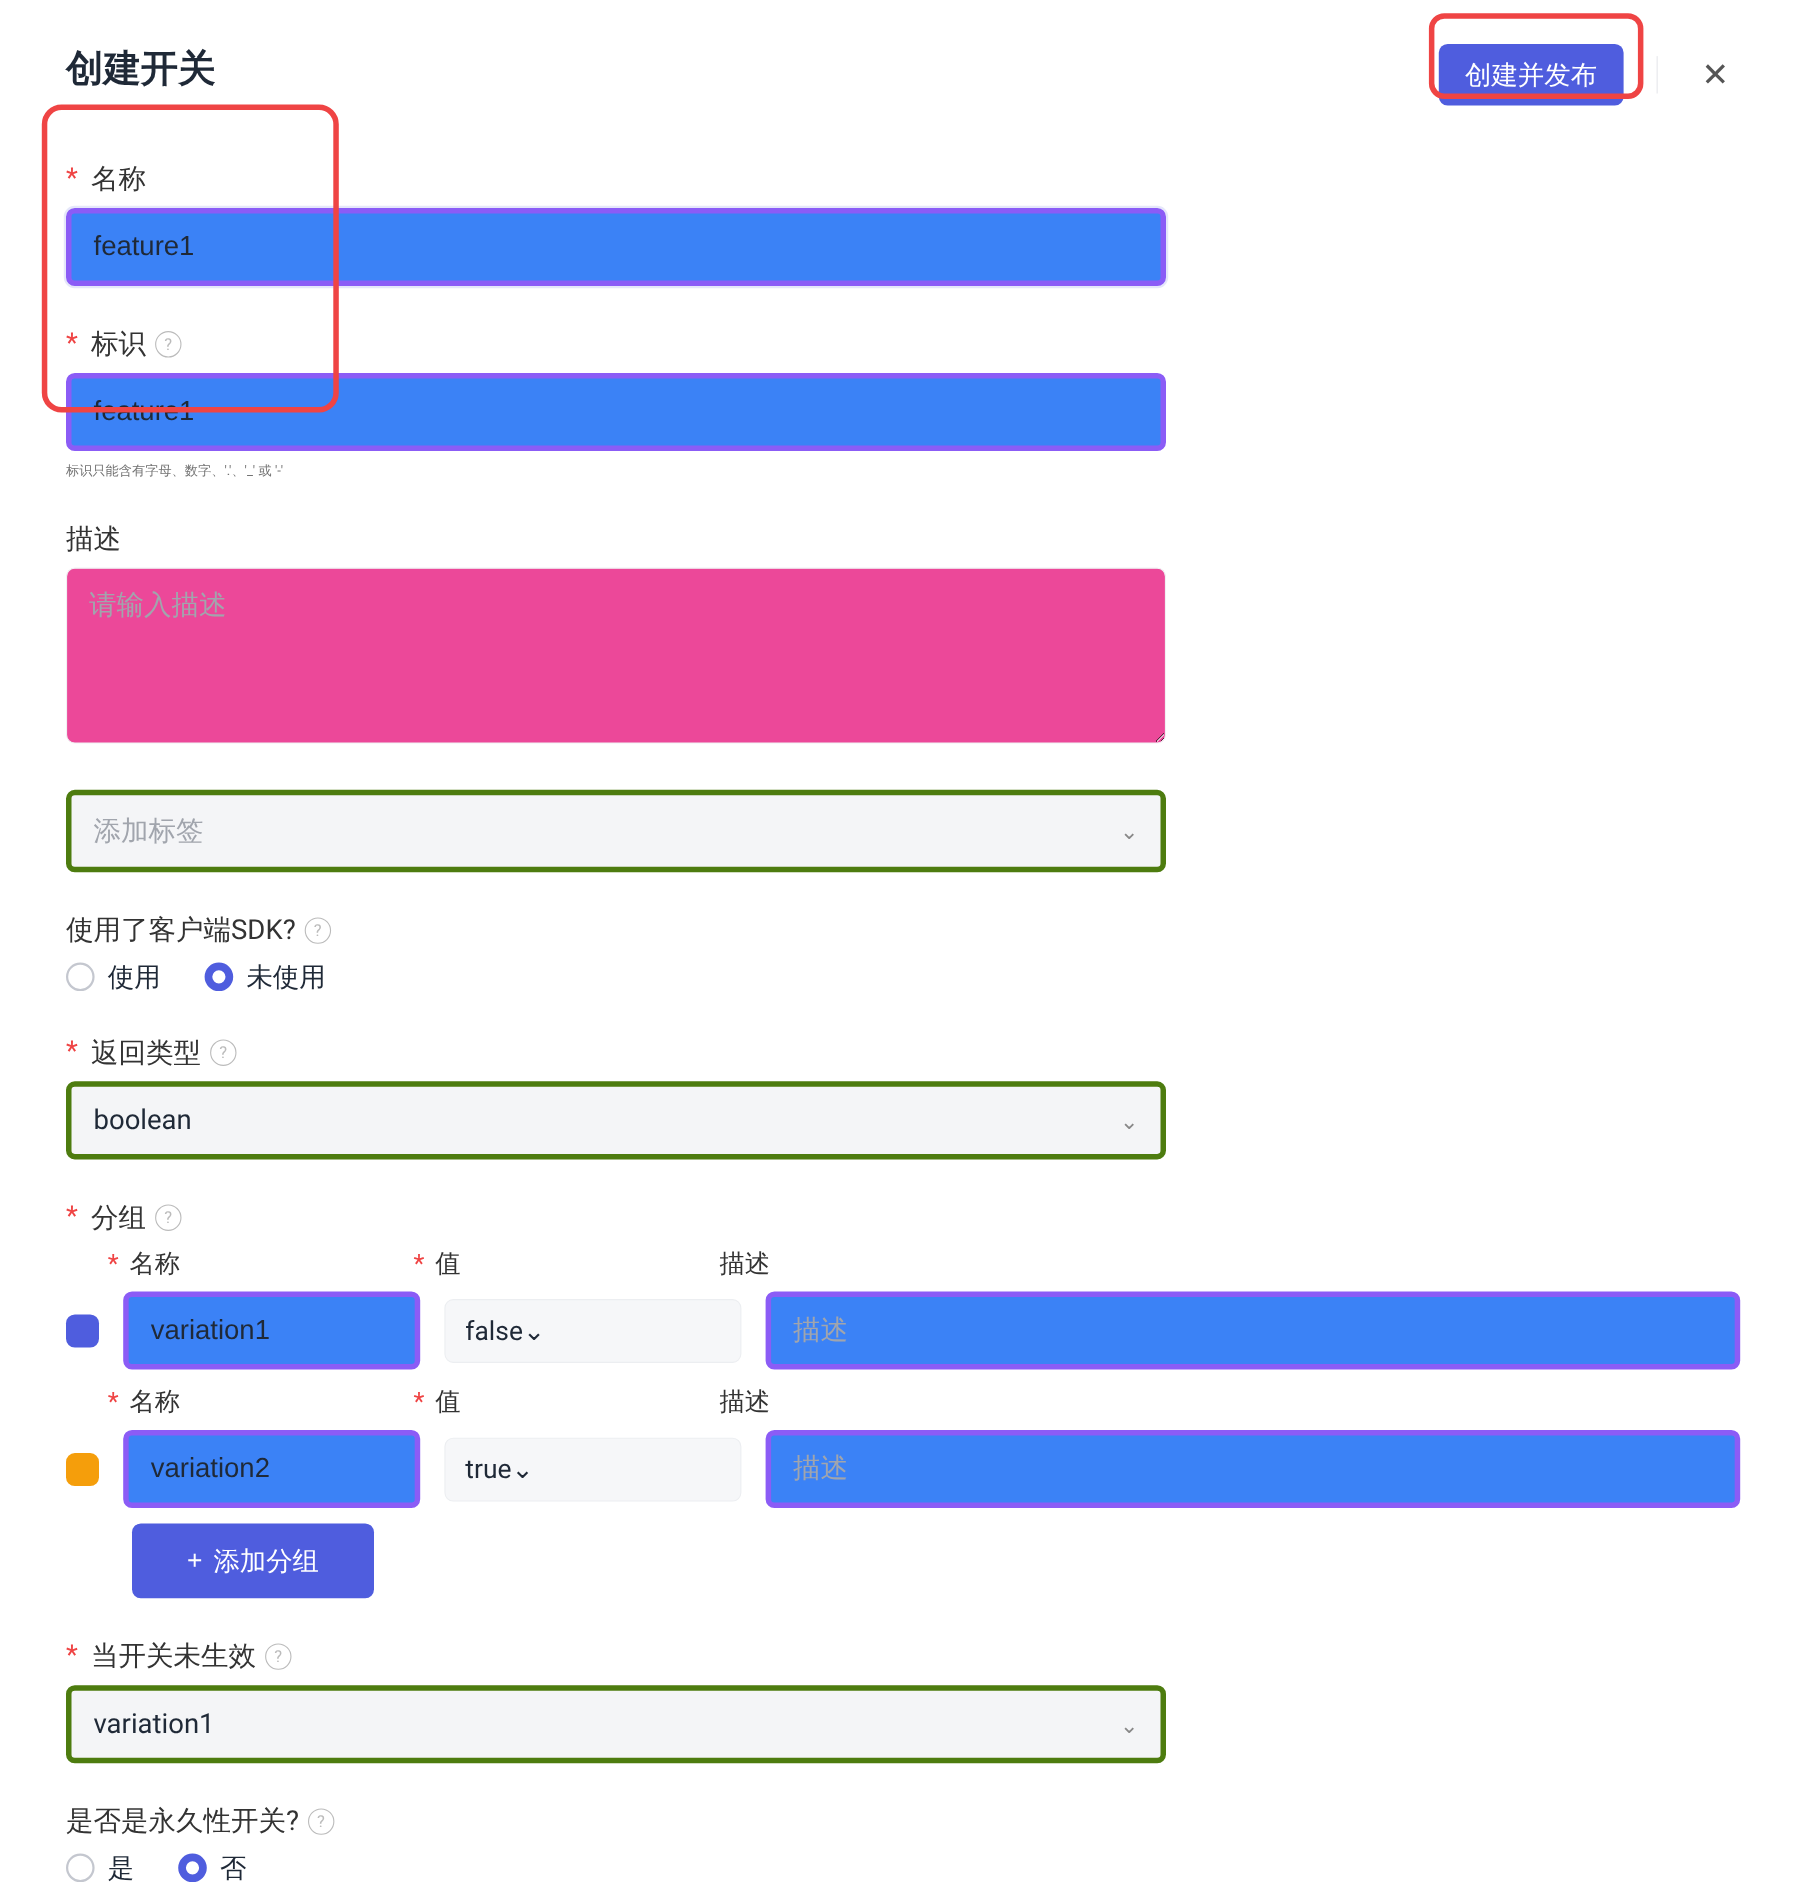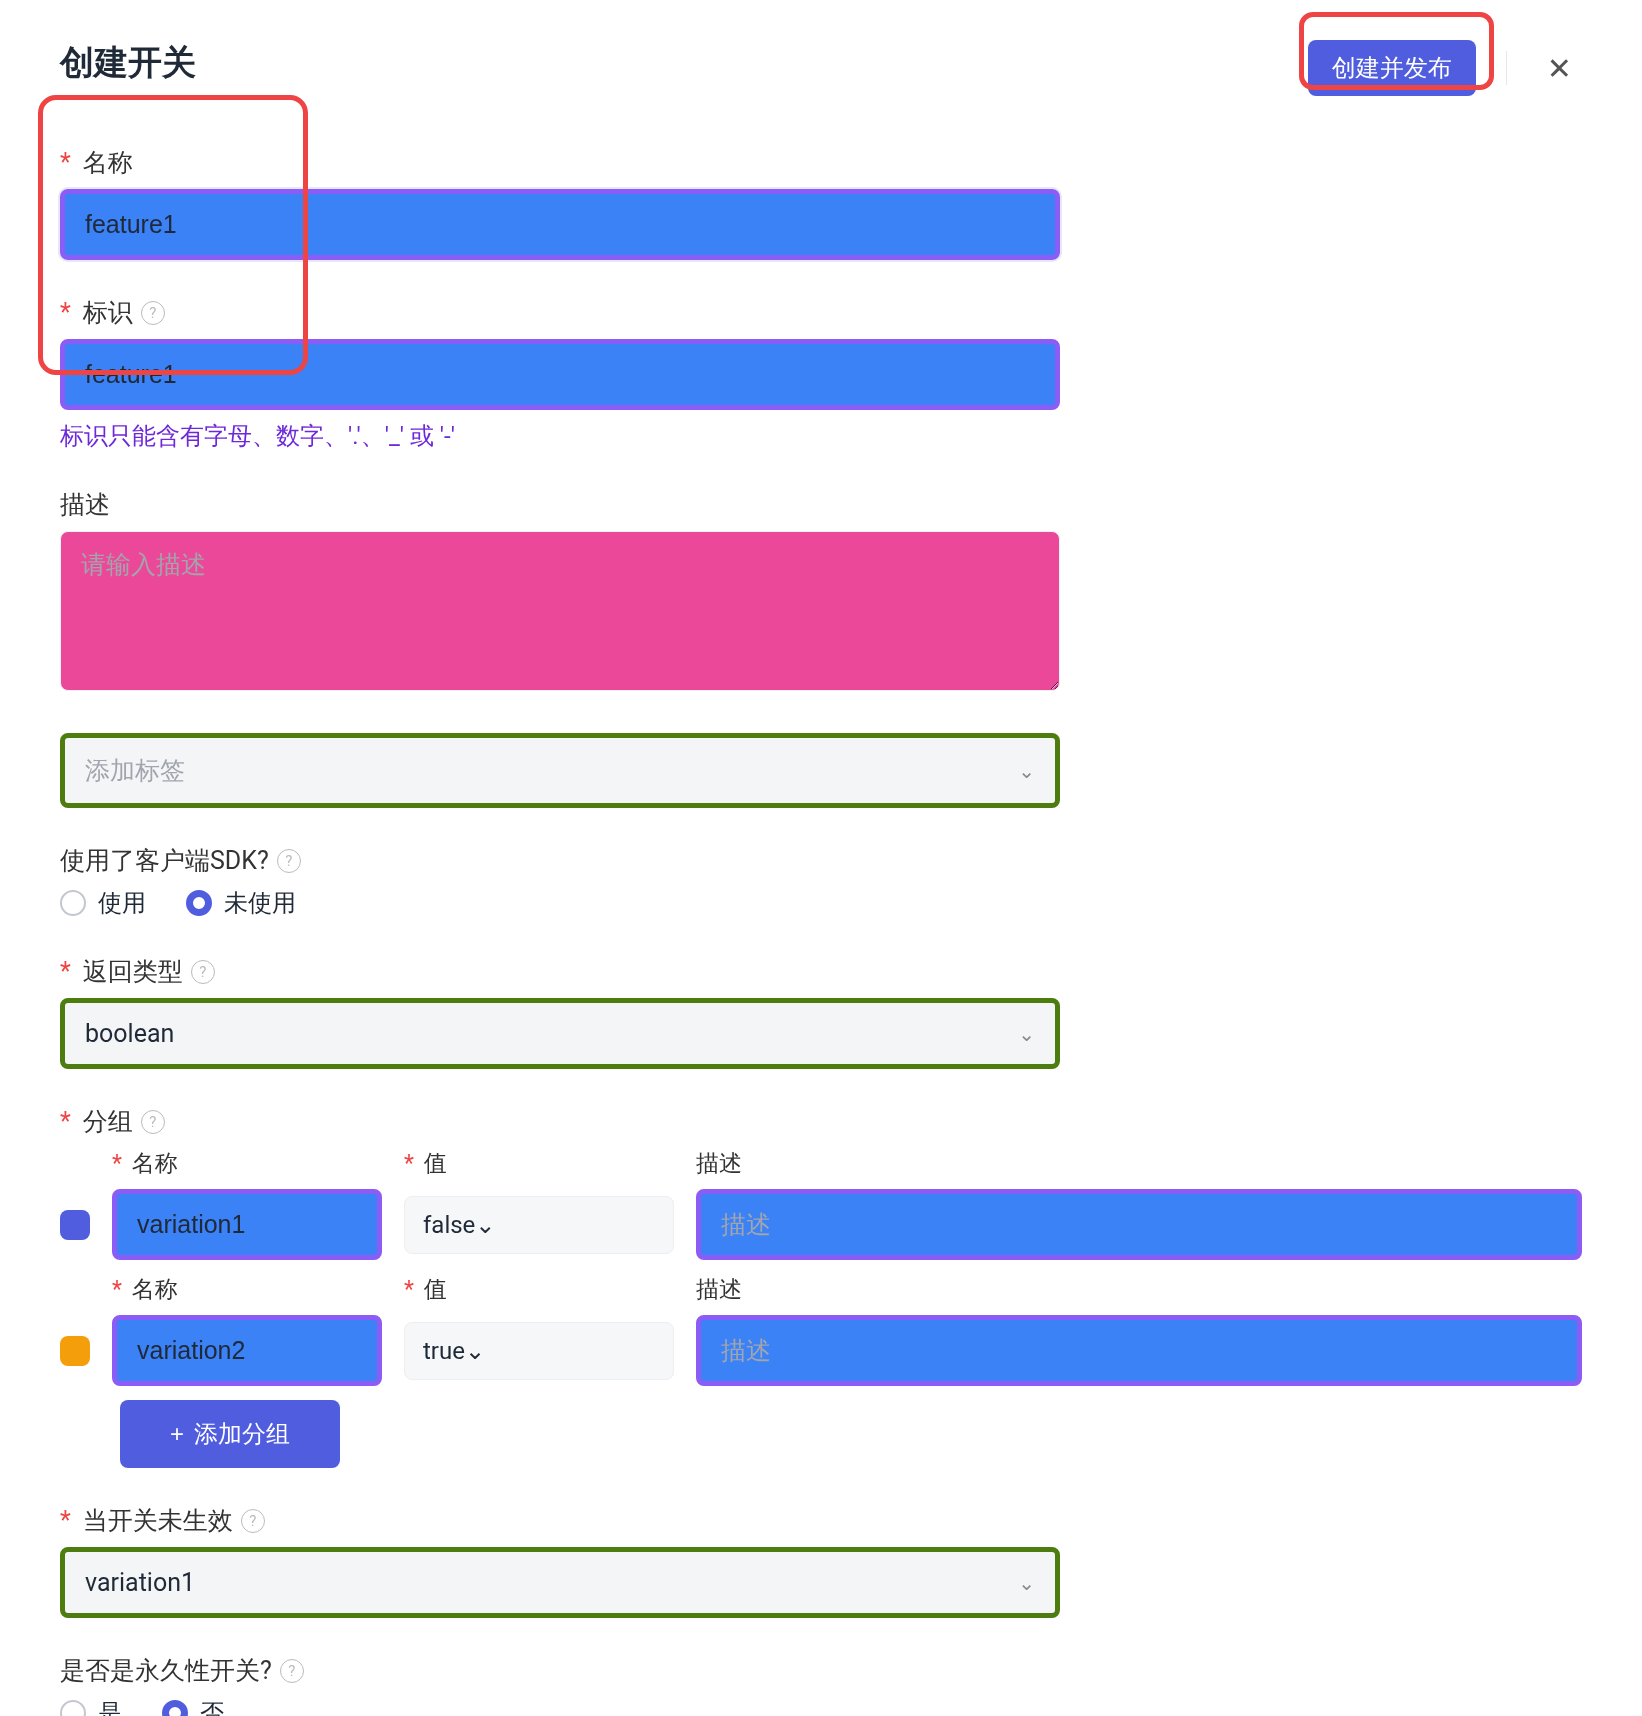--- a/index.html
+++ b/index.html
@@ -96,22 +96,22 @@
     .input-focused {
       border: 1.5px solid #8a93b5;
       outline: 2px solid rgba(79,93,222,0.15);
     }
     .input-readonly {
       background: #f4f5f7;
       border: 1px solid #f0f1f3;
       color: #333;
     }
     .hint {
-      font-size: 24px;
-      color: #6d28d9;
+      font-size: 12px;
+      color: #737373;
       margin-top: 10px;
     }
     textarea {
       min-height: 160px;
       resize: vertical;
       background: #ec4899;
       border: 1px solid #f0f1f3;
     }
     textarea::placeholder { color: #a1a5ad; }
     .select {
@@ -150,21 +150,21 @@
       margin-left: 0;
     }
     .variation-row {
       display: flex;
       align-items: center;
       gap: 22px;
       margin-bottom: 14px;
     }
     .variation-headers {
       display: flex;
-      gap: 22px;
+      gap: 8px;
       margin-bottom: 10px;
       align-items: flex-end;
     }
     .color-swatch {
       width: 30px;
       height: 30px;
       border-radius: 8px;
       flex-shrink: 0;
     }
     .swatch-blue { background: #4F5DDE; }

